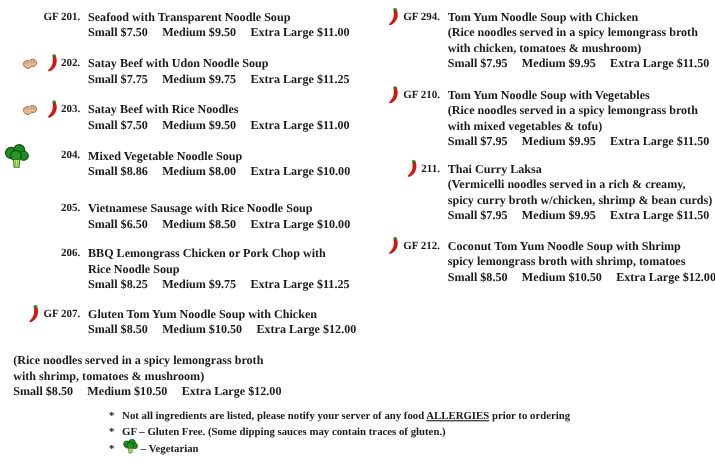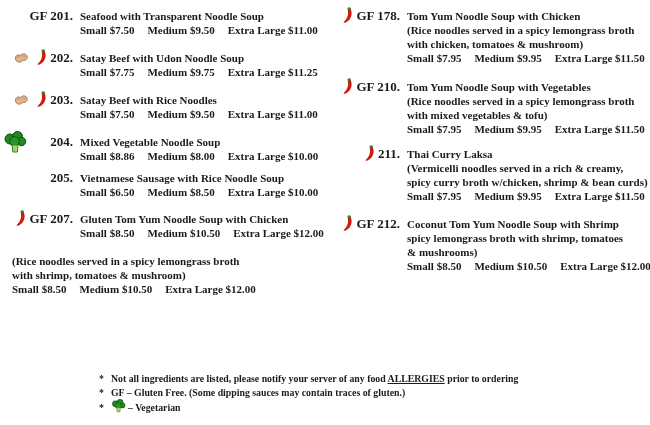--- a/index.html
+++ b/index.html
@@ -16,37 +16,37 @@
   .cols { display: flex; padding-top: 9px; }
   .col { width: 325px; flex: 0 0 325px; }
   .col-left { padding-left: 5px; }
   .item { display: flex; align-items: flex-start; }
   .marker {
     flex: 0 0 68px;
     display: flex;
     justify-content: flex-end;
     align-items: flex-start;
     gap: 3px;
-    font-size: 13px;
+    font-size: 10px;
     line-height: 14px;
     white-space: nowrap;
   }
   .col-right .marker { flex-basis: 70px; }
   .body {
     margin-left: 7px;
     font-size: 11px;
     line-height: 14px;
     white-space: nowrap;
   }
   .prices .p + .p { margin-left: 13px; }
   .mb15 { margin-bottom: 15px; }
   .mb14 { margin-bottom: 14px; }
   .mb13 { margin-bottom: 13px; }
   .mb11 { margin-bottom: 11px; }
-  .mb8  { margin-bottom: 8px; }
+  .mb8  { margin-bottom: 20px; }
   .icon { display: inline-block; }
   .icon.chili  { margin-top: -2px; }
   .icon.peanut { margin-top: 1px; }
   .icon.broccoli-marker { margin-right: auto; margin-top: -4px; margin-left: -2px; }
   .footnotes {
     position: absolute;
     left: 99px;
     top: 372px;
     font-size: 9.8px;
     line-height: 13.5px;
@@ -157,20 +157,32 @@
           <span>205.</span>
         </div>
         <div class="body">
           <div>Vietnamese Sausage with Rice Noodle Soup</div>
           <div class="prices">
             <span class="p">Small $6.50</span><span class="p">Medium $8.50</span><span class="p">Extra Large $10.00</span>
           </div>
         </div>
       </div>
 
+      <div class="item mb13">
+        <div class="marker">
+          <span>206.</span>
+        </div>
+        <div class="body">
+          <div>BBQ Lemongrass Chicken or Pork Chop with</div>
+          <div>Rice Noodle Soup</div>
+          <div class="prices">
+            <span class="p">Small $8.25</span><span class="p">Medium $9.75</span><span class="p">Extra Large $11.25</span>
+          </div>
+        </div>
+      </div>
 
       <div class="item mb14">
         <div class="marker">
           <span class="icon chili">
             <svg width="12" height="17" viewBox="0 0 12 17">
                 <path d="M6.6,1.1 C7.6,-0.1 9.4,0.2 9.9,1.6 C10.1,2.2 10.1,2.9 9.9,3.4 L7.2,3.6 C6.6,2.8 6.3,1.9 6.6,1.1 Z" fill="#2e8b2e"></path>
                 <path d="M9.9,2.6 C11.6,6.8 10.3,12.6 5.3,15.3 C3.6,16.2 1.7,15.7 3.1,14.4 C6.7,11.2 7.6,7.2 6.8,3.2 C7.8,2.4 9.2,2.3 9.9,2.6 Z" fill="#cf1910"></path>
               </svg>
           </span>
           <span>GF 207.</span>
@@ -198,21 +210,21 @@
     <div class="col col-right">
 
       <div class="item mb15">
         <div class="marker">
           <span class="icon chili">
             <svg width="12" height="17" viewBox="0 0 12 17">
                 <path d="M6.6,1.1 C7.6,-0.1 9.4,0.2 9.9,1.6 C10.1,2.2 10.1,2.9 9.9,3.4 L7.2,3.6 C6.6,2.8 6.3,1.9 6.6,1.1 Z" fill="#2e8b2e"></path>
                 <path d="M9.9,2.6 C11.6,6.8 10.3,12.6 5.3,15.3 C3.6,16.2 1.7,15.7 3.1,14.4 C6.7,11.2 7.6,7.2 6.8,3.2 C7.8,2.4 9.2,2.3 9.9,2.6 Z" fill="#cf1910"></path>
               </svg>
           </span>
-          <span>GF 178.</span>
+          <span>GF 294.</span>
         </div>
         <div class="body">
           <div>Tom Yum Noodle Soup with Chicken</div>
           <div>(Rice noodles served in a spicy lemongrass broth</div>
           <div>with chicken, tomatoes &amp; mushroom)</div>
           <div class="prices">
             <span class="p">Small $7.95</span><span class="p">Medium $9.95</span><span class="p">Extra Large $11.50</span>
           </div>
         </div>
       </div>
@@ -263,21 +275,20 @@
             <svg width="12" height="17" viewBox="0 0 12 17">
                 <path d="M6.6,1.1 C7.6,-0.1 9.4,0.2 9.9,1.6 C10.1,2.2 10.1,2.9 9.9,3.4 L7.2,3.6 C6.6,2.8 6.3,1.9 6.6,1.1 Z" fill="#2e8b2e"></path>
                 <path d="M9.9,2.6 C11.6,6.8 10.3,12.6 5.3,15.3 C3.6,16.2 1.7,15.7 3.1,14.4 C6.7,11.2 7.6,7.2 6.8,3.2 C7.8,2.4 9.2,2.3 9.9,2.6 Z" fill="#cf1910"></path>
               </svg>
           </span>
           <span>GF 212.</span>
         </div>
         <div class="body">
           <div>Coconut Tom Yum Noodle Soup with Shrimp</div>
           <div>spicy lemongrass broth with shrimp, tomatoes</div>
-          <div>&amp; mushrooms)</div>
           <div class="prices">
             <span class="p">Small $8.50</span><span class="p">Medium $10.50</span><span class="p">Extra Large $12.00</span>
           </div>
         </div>
       </div>
 
     </div>
   </div>
 
   <div class="footnotes">

